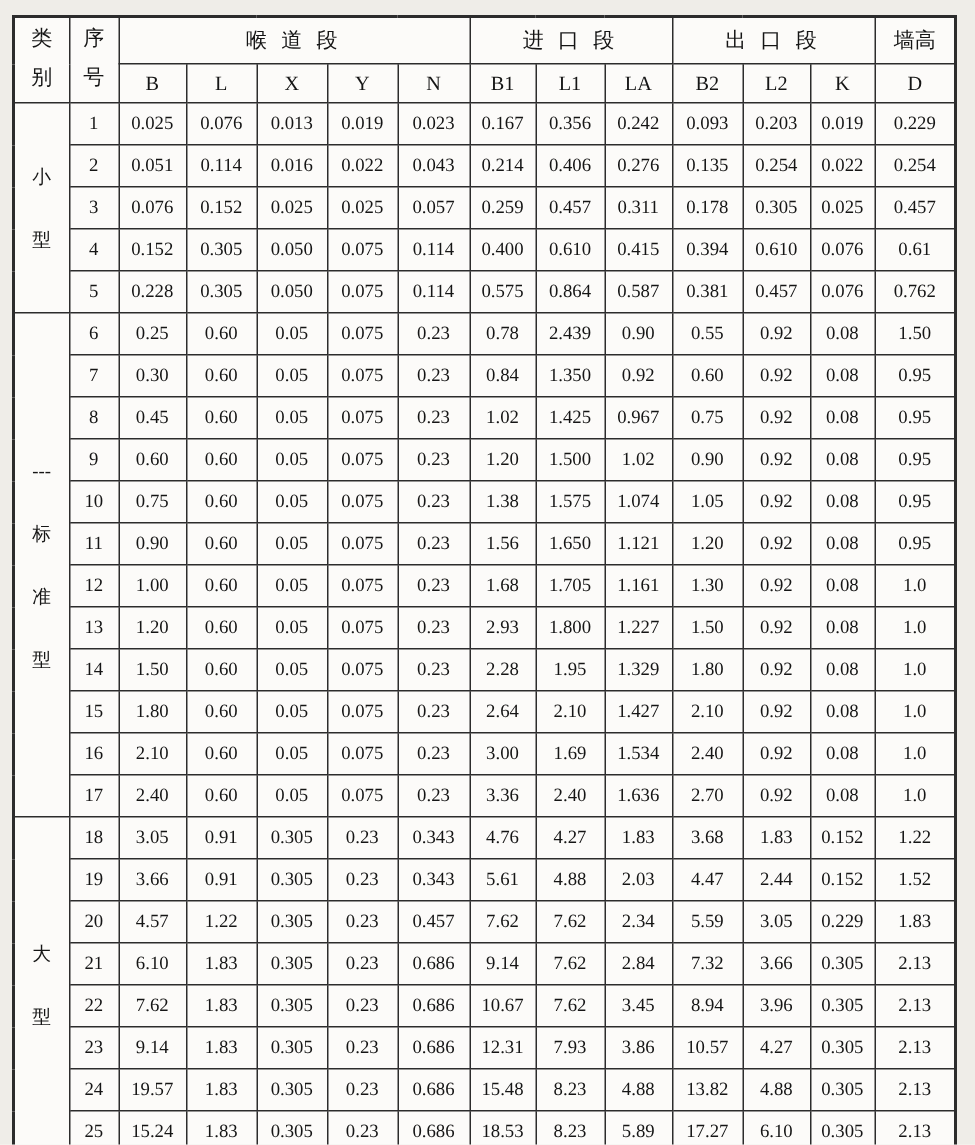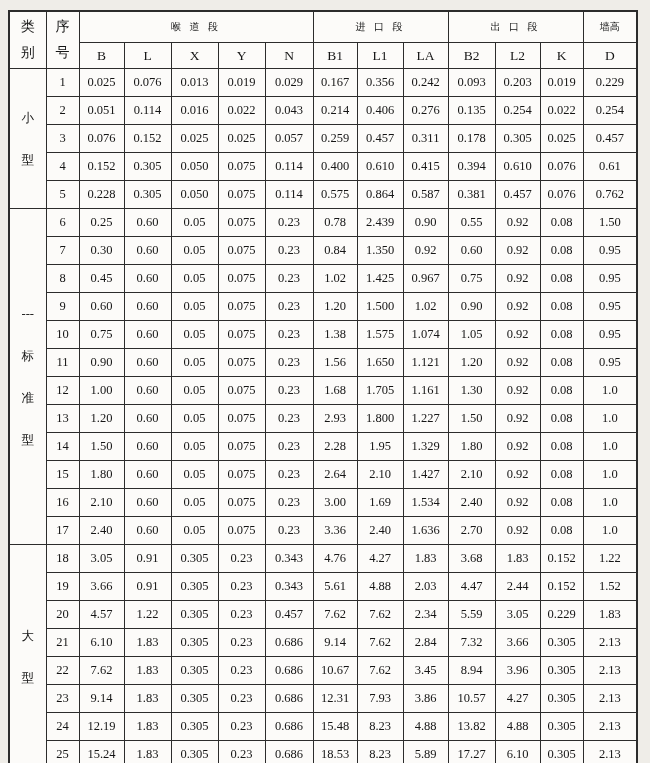--- a/index.html
+++ b/index.html
@@ -30,21 +30,21 @@
   }
   .dim-table td {
     border: 1px solid #2c2c2c;
     text-align: center;
     vertical-align: middle;
     padding: 0;
     overflow: hidden;
   }
   .dim-table thead td.grp {
     height: 30px;
-    font-size: 10px;
+    font-size: 14px;
     letter-spacing: 3px;
   }
   .dim-table thead td.sub {
     height: 25px;
     font-size: 13.5px;
   }
   .dim-table tbody td {
     height: 27px;
     font-size: 12.5px;
   }
@@ -120,21 +120,21 @@
         <tr>
           <td rowspan="5" class="cat">
             <span>小</span>
             <span>型</span>
           </td>
           <td>1</td>
           <td>0.025</td>
           <td>0.076</td>
           <td>0.013</td>
           <td>0.019</td>
-          <td>0.029</td>
+          <td>0.023</td>
           <td>0.167</td>
           <td>0.356</td>
           <td>0.242</td>
           <td>0.093</td>
           <td>0.203</td>
           <td>0.019</td>
           <td>0.229</td>
         </tr>
         <tr>
           <td>2</td>
@@ -471,21 +471,21 @@
           <td>12.31</td>
           <td>7.93</td>
           <td>3.86</td>
           <td>10.57</td>
           <td>4.27</td>
           <td>0.305</td>
           <td>2.13</td>
         </tr>
         <tr>
           <td>24</td>
-          <td>12.19</td>
+          <td>19.57</td>
           <td>1.83</td>
           <td>0.305</td>
           <td>0.23</td>
           <td>0.686</td>
           <td>15.48</td>
           <td>8.23</td>
           <td>4.88</td>
           <td>13.82</td>
           <td>4.88</td>
           <td>0.305</td>

